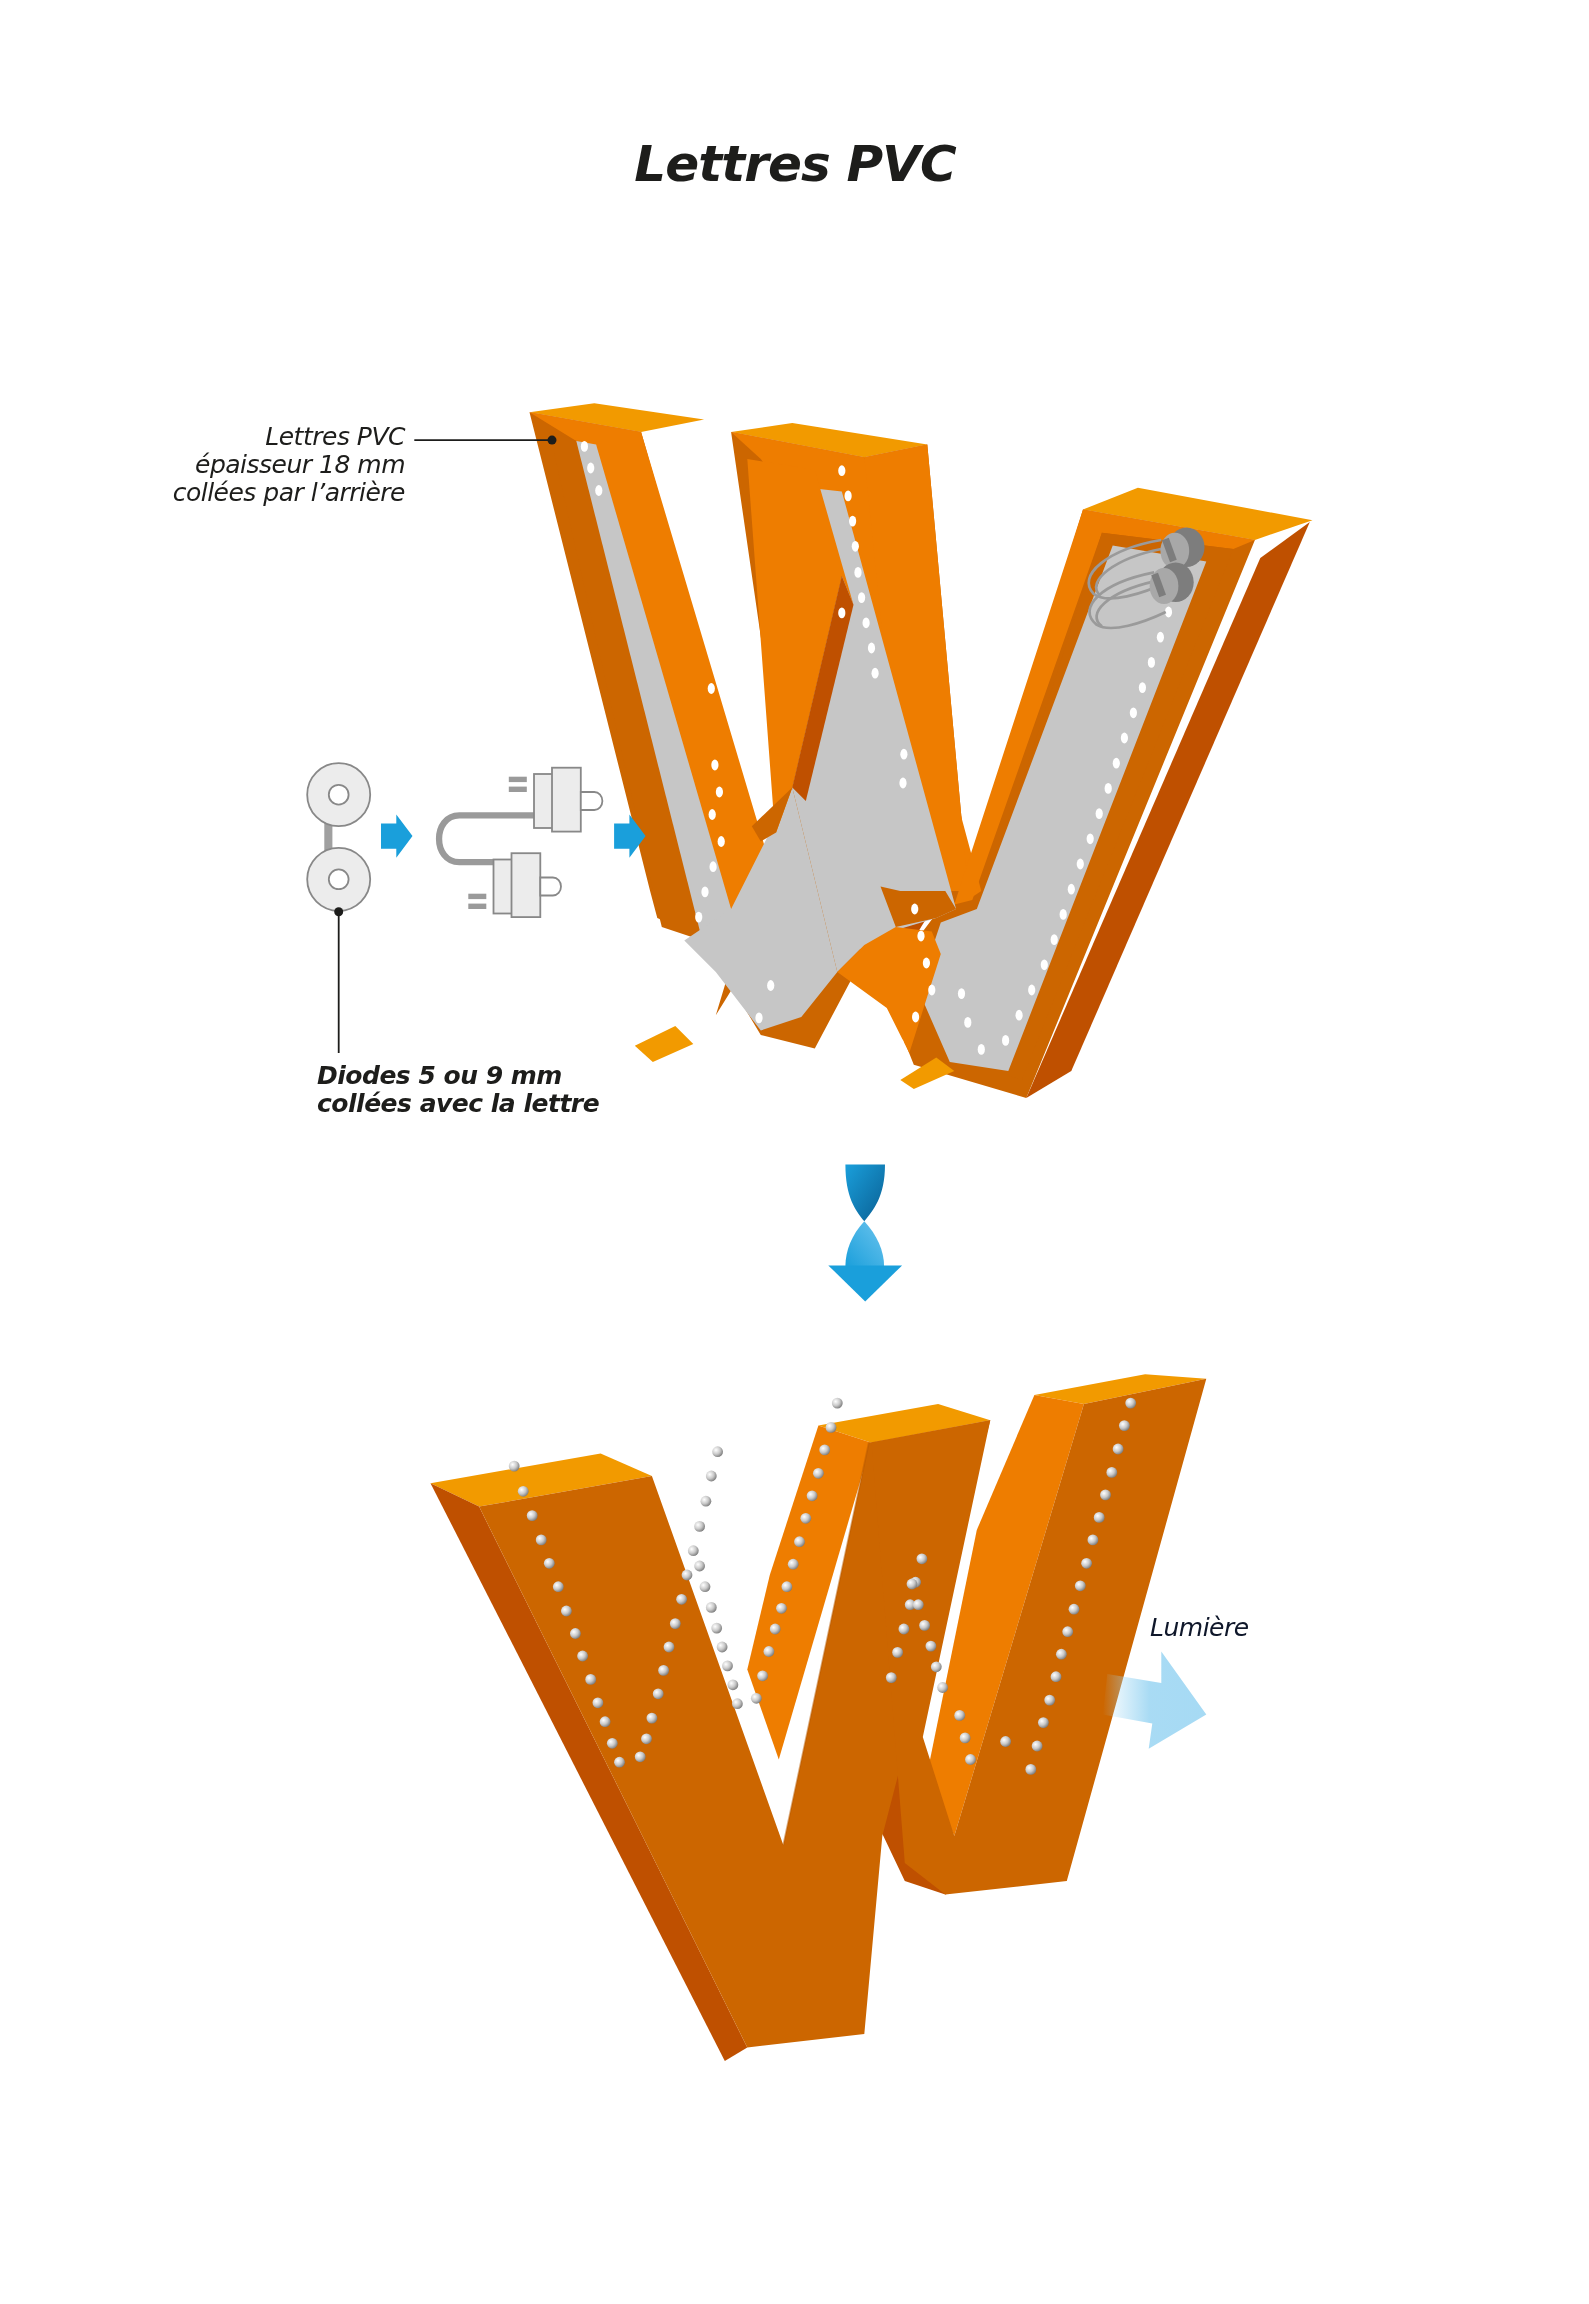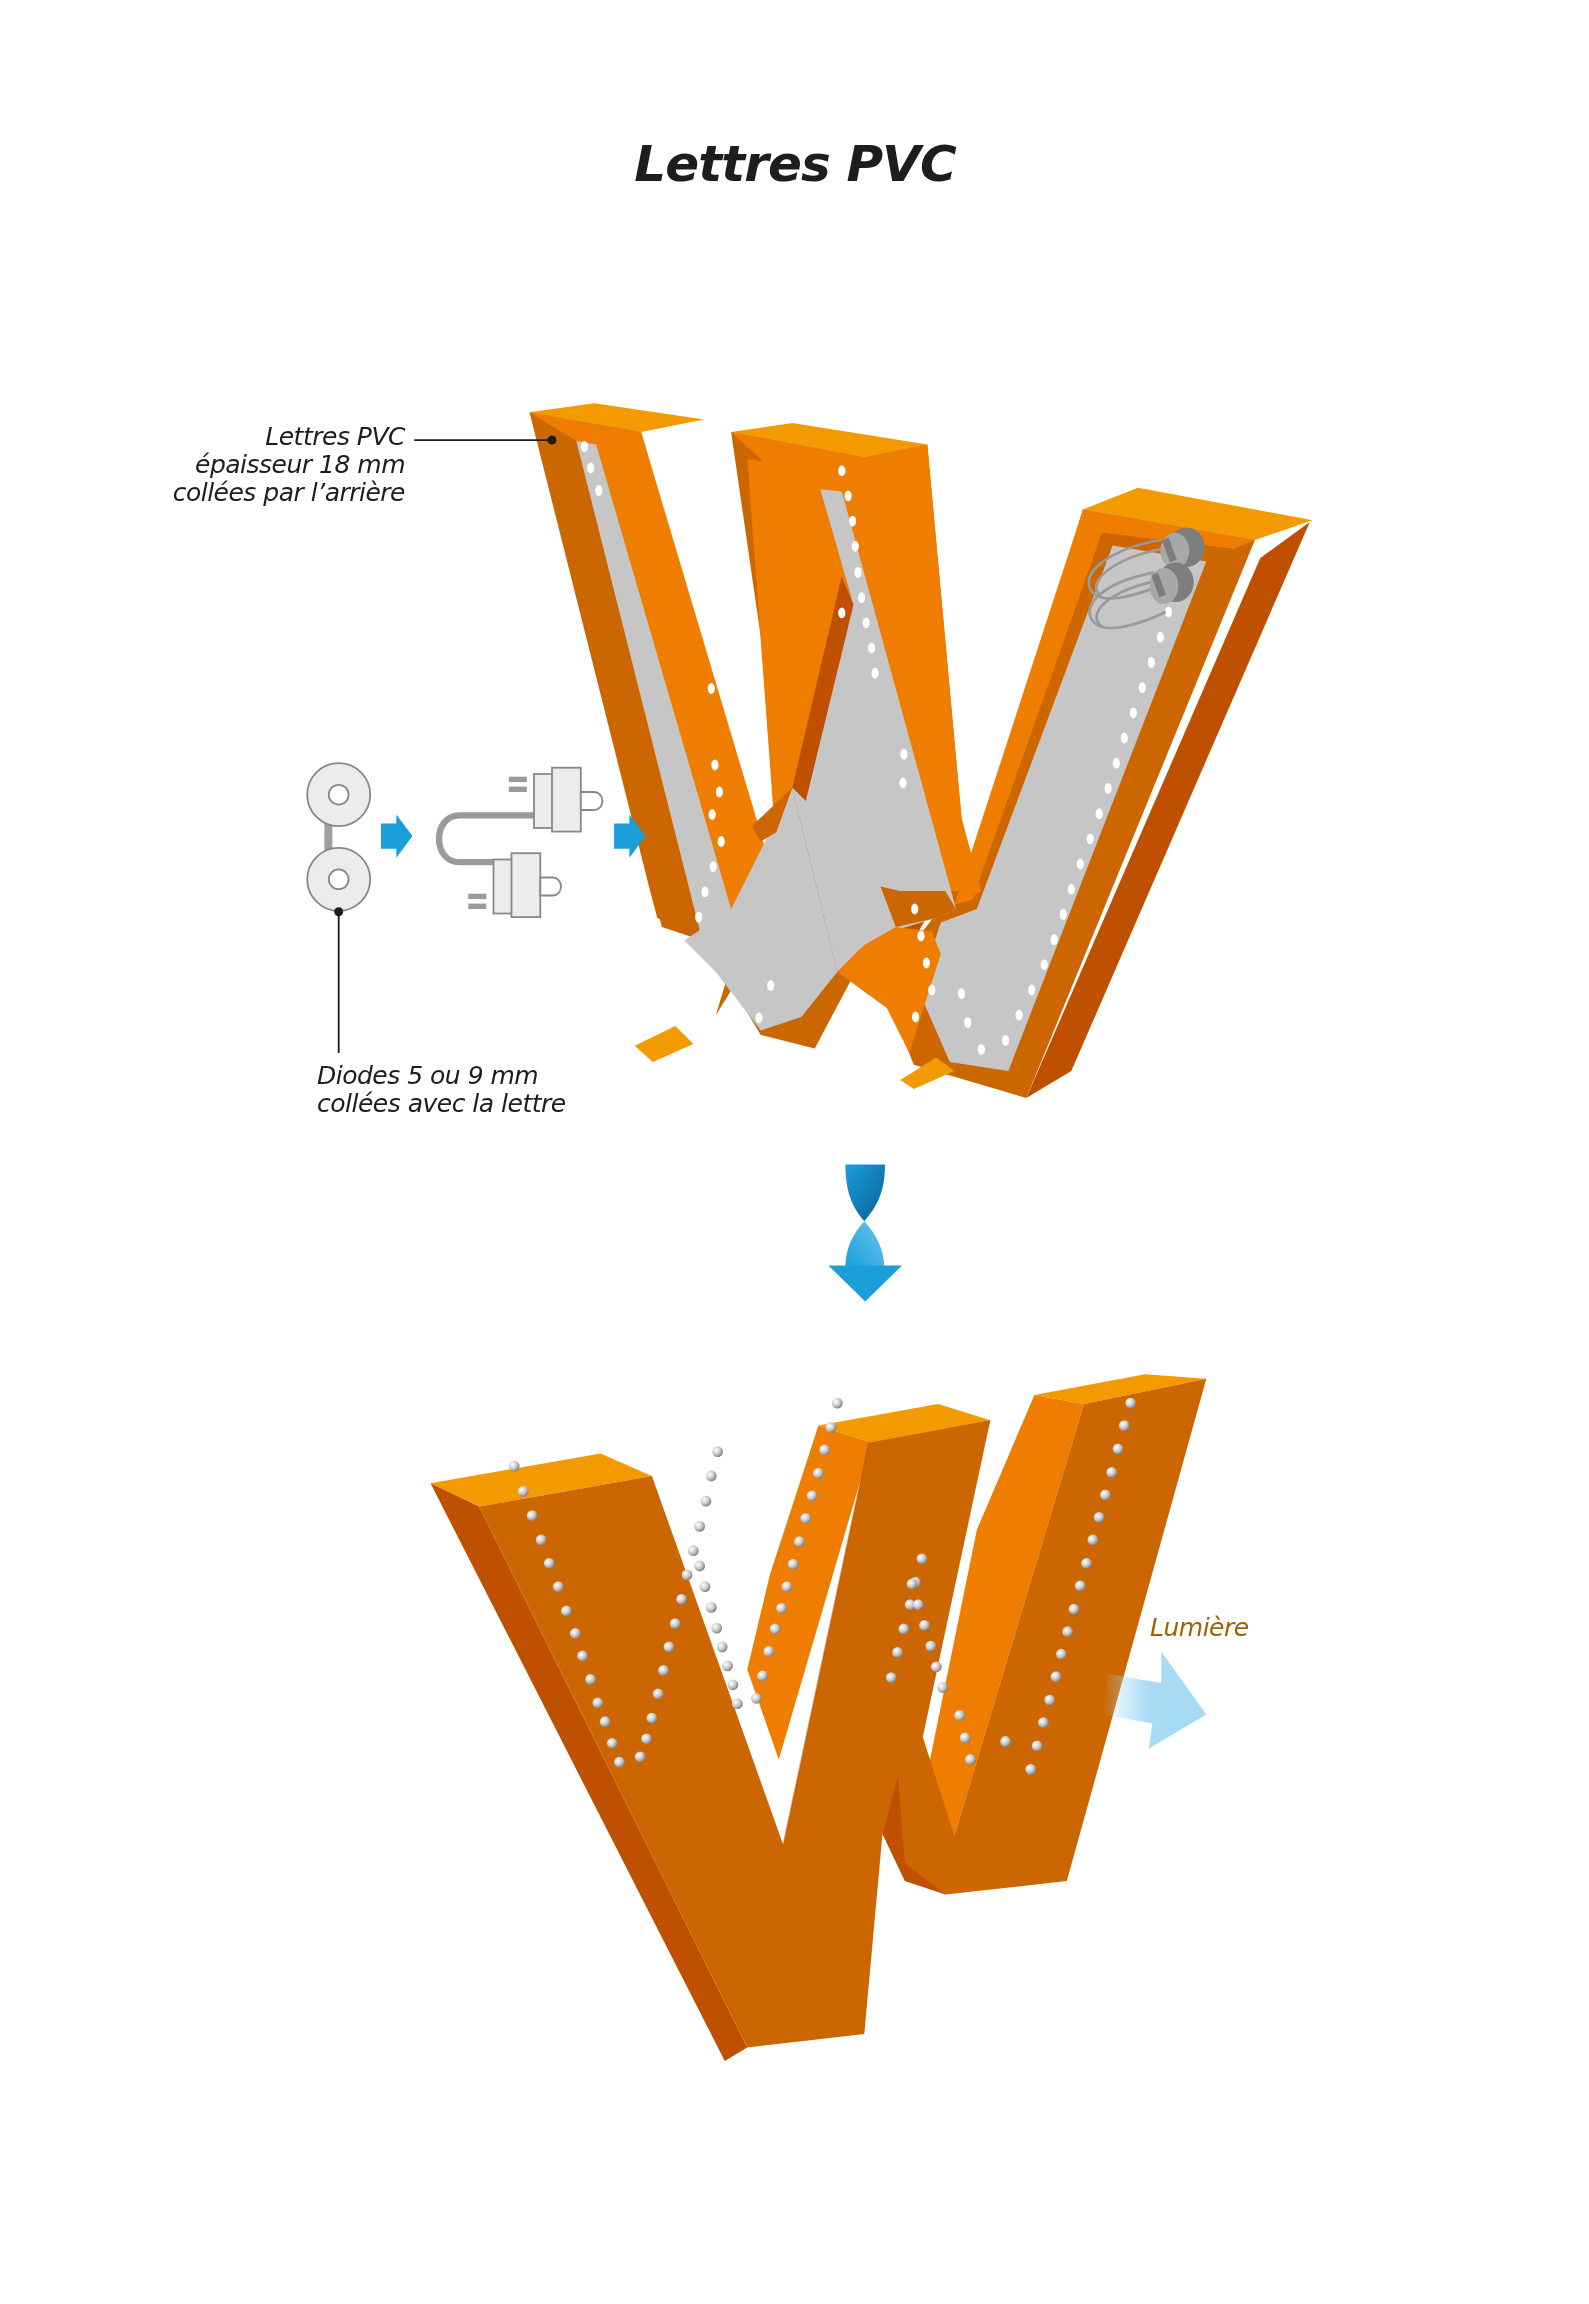--- a/index.html
+++ b/index.html
@@ -9,21 +9,21 @@
     font-family: "DejaVu Sans", sans-serif; font-weight: bold; font-style: italic;
     font-size: 50px; line-height: 59px; color: #1d1d1b; letter-spacing: -0.9px;
   }
   .title span { display: block; }
   .label {
     position: absolute; font-family: "DejaVu Sans", sans-serif; font-style: italic;
     font-size: 25px; line-height: 28px; color: #1d1d1b; letter-spacing: -0.5px;
   }
   .label span { display: block; }
   .label.right { text-align: right; }
-  .label.blue { color: #a16207; }
+  .label.blue { color: #0f172a; }
   svg.scene { position: absolute; left: 0; top: 0; }
 </style>
 </head>
 <body>
 
 <div class="title">
   <span>Lettres PVC</span>
 </div>
 
 <svg class="scene" width="1590" height="2304" viewBox="0 0 1766 2560">
@@ -331,21 +331,21 @@
 
   <polygon points="1230,1860 1290,1870 1290,1835 1340,1905 1276,1943 1280,1915 1225,1905" fill="url(#lightGrad)"></polygon>
 </svg>
 
 <div class="label right" style="left:117px; top:423px; width:288px;">
   <span>Lettres PVC</span>
   <span>épaisseur 18 mm</span>
   <span>collées par l’arrière</span>
 </div>
 
-<div class="label" style="left:317px; top:1062px; width:324px;">
+<div class="label" style="left:317px; top:1062px; width:324px;font-weight:bold;">
   <span>Diodes 5 ou 9 mm</span>
   <span>collées avec la lettre</span>
 </div>
 
 <div class="label blue" style="left:1150px; top:1614px; width:180px;">
   <span>Lumière</span>
 </div>
 
 
 </body></html>

